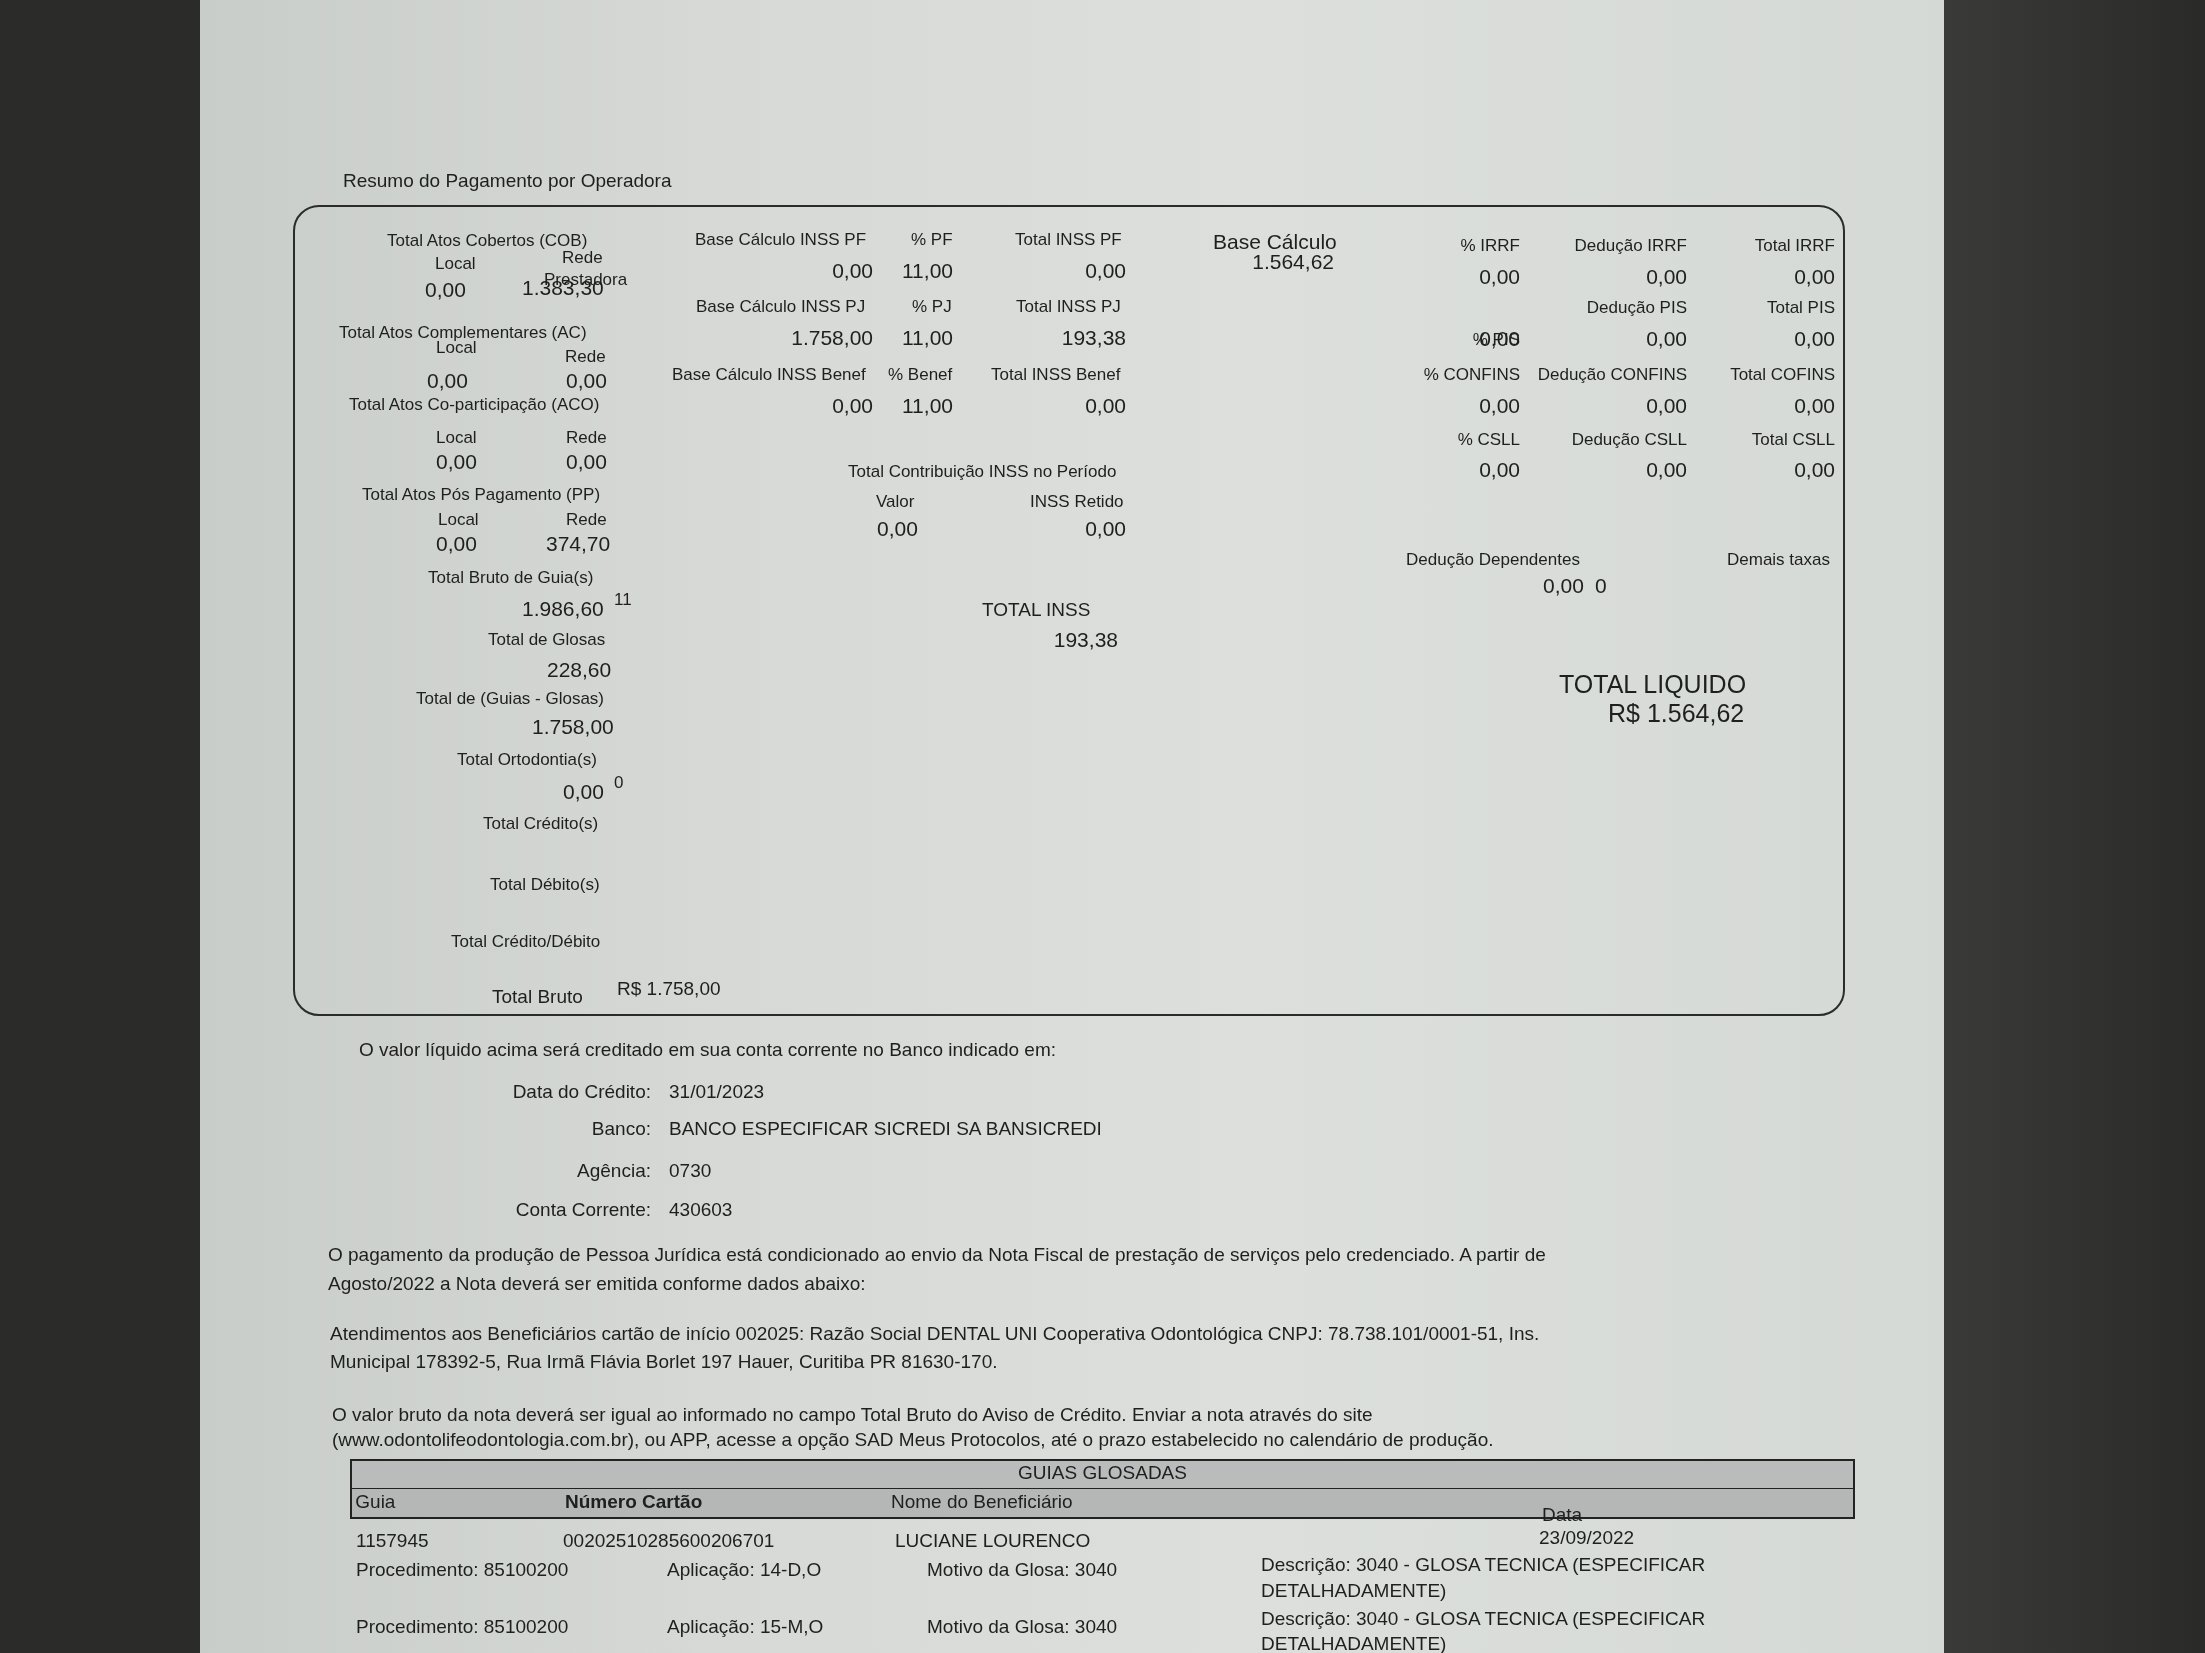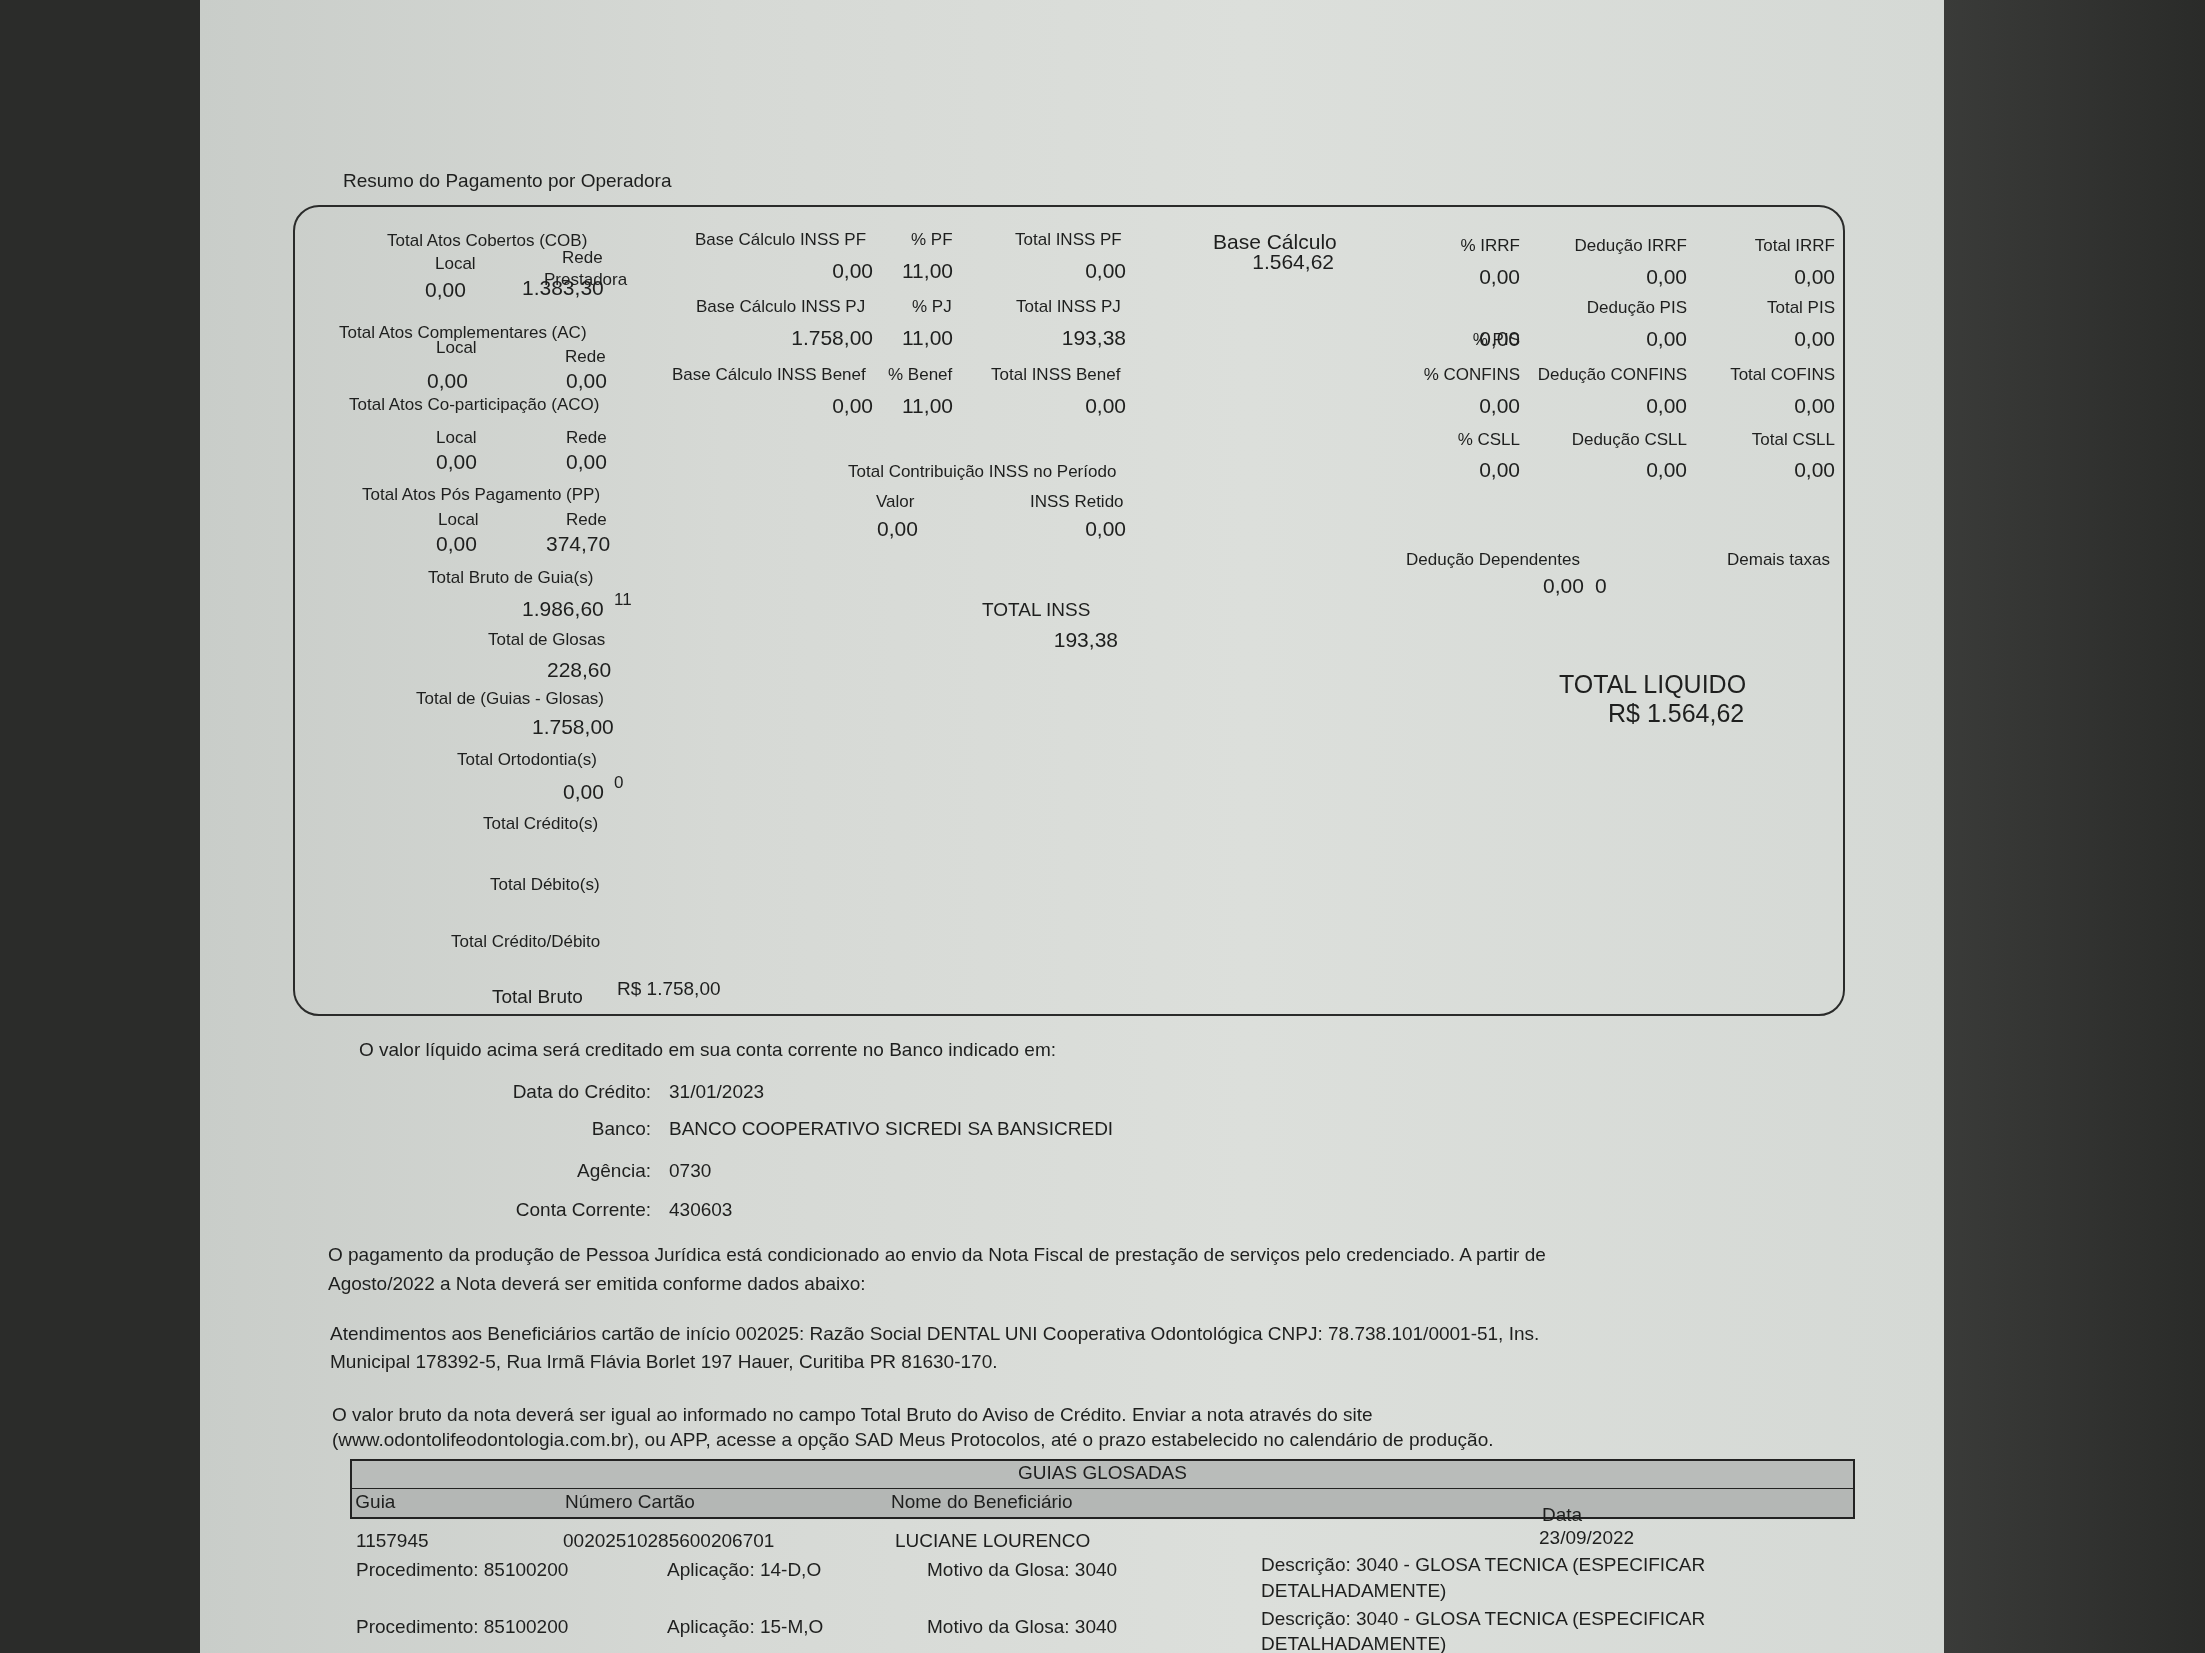--- a/index.html
+++ b/index.html
@@ -176,40 +176,40 @@
 <div class="abs sm" style="left:1727px;top:550px;">Demais taxas</div>
 
 <div class="abs xl" style="left:1559px;top:670px;">TOTAL LIQUIDO</div>
 <div class="abs xl" style="left:1608px;top:699px;">R$ 1.564,62</div>
 
 <div class="abs lg" style="left:359px;top:1039px;">O valor líquido acima será creditado em sua conta corrente no Banco indicado em:</div>
 <div>
   <div class="abs lg r" style="left:383px;width:268px;top:1081px;">Data do Crédito:</div>
   <div class="abs lg" style="left:669px;top:1081px;">31/01/2023</div>
   <div class="abs lg r" style="left:383px;width:268px;top:1118px;">Banco:</div>
-  <div class="abs lg" style="left:669px;top:1118px;">BANCO COOPERATIVO SICREDI SA BANSICREDI</div>
+  <div class="abs lg" style="left:669px;top:1118px;">BANCO ESPECIFICAR SICREDI SA BANSICREDI</div>
   <div class="abs lg r" style="left:383px;width:268px;top:1160px;">Agência:</div>
   <div class="abs lg" style="left:669px;top:1160px;">0730</div>
   <div class="abs lg r" style="left:383px;width:268px;top:1199px;">Conta Corrente:</div>
   <div class="abs lg" style="left:669px;top:1199px;">430603</div>
 </div>
 
 <div class="abs lg" style="left:328px;top:1244px;">O pagamento da produção de Pessoa Jurídica está condicionado ao envio da Nota Fiscal de prestação de serviços pelo credenciado. A partir de</div>
 <div class="abs lg" style="left:328px;top:1273px;">Agosto/2022 a Nota deverá ser emitida conforme dados abaixo:</div>
 <div class="abs lg" style="left:330px;top:1323px;">Atendimentos aos Beneficiários cartão de início 002025: Razão Social DENTAL UNI Cooperativa Odontológica CNPJ: 78.738.101/0001-51, Ins.</div>
 <div class="abs lg" style="left:330px;top:1351px;">Municipal 178392-5, Rua Irmã Flávia Borlet 197 Hauer, Curitiba PR 81630-170.</div>
 <div class="abs lg" style="left:332px;top:1404px;">O valor bruto da nota deverá ser igual ao informado no campo Total Bruto do Aviso de Crédito. Enviar a nota através do site</div>
 <div class="abs lg" style="left:332px;top:1429px;">(www.odontolifeodontologia.com.br), ou APP, acesse a opção SAD Meus Protocolos, até o prazo estabelecido no calendário de produção.</div>
 
 <div class="tbl-title">
   <div class="abs lg c" style="left:0;width:1501px;top:1.1px;">GUIAS GLOSADAS</div>
 </div>
 <div class="tbl-head">
   <div class="abs lg" style="left:3.3px;top:2.2px;">Guia</div>
-  <div class="abs lg" style="left:213px;top:2.2px;">Número Cartão</div>
+  <div class="abs lg" style="left:213px;top:2.2px;font-weight:bold;">Número Cartão</div>
   <div class="abs lg" style="left:539px;top:2.2px;">Nome do Beneficiário</div>
   <div class="abs lg" style="left:1190px;top:2.2px;margin-top:13px;">Data</div>
 </div>
 
 <div>
   <div class="abs lg" style="left:356px;top:1530px;">1157945</div>
   <div class="abs lg" style="left:563px;top:1530px;">00202510285600206701</div>
   <div class="abs lg" style="left:895px;top:1530px;">LUCIANE LOURENCO</div>
   <div class="abs lg" style="left:1539px;top:1527px;">23/09/2022</div>
 </div>

